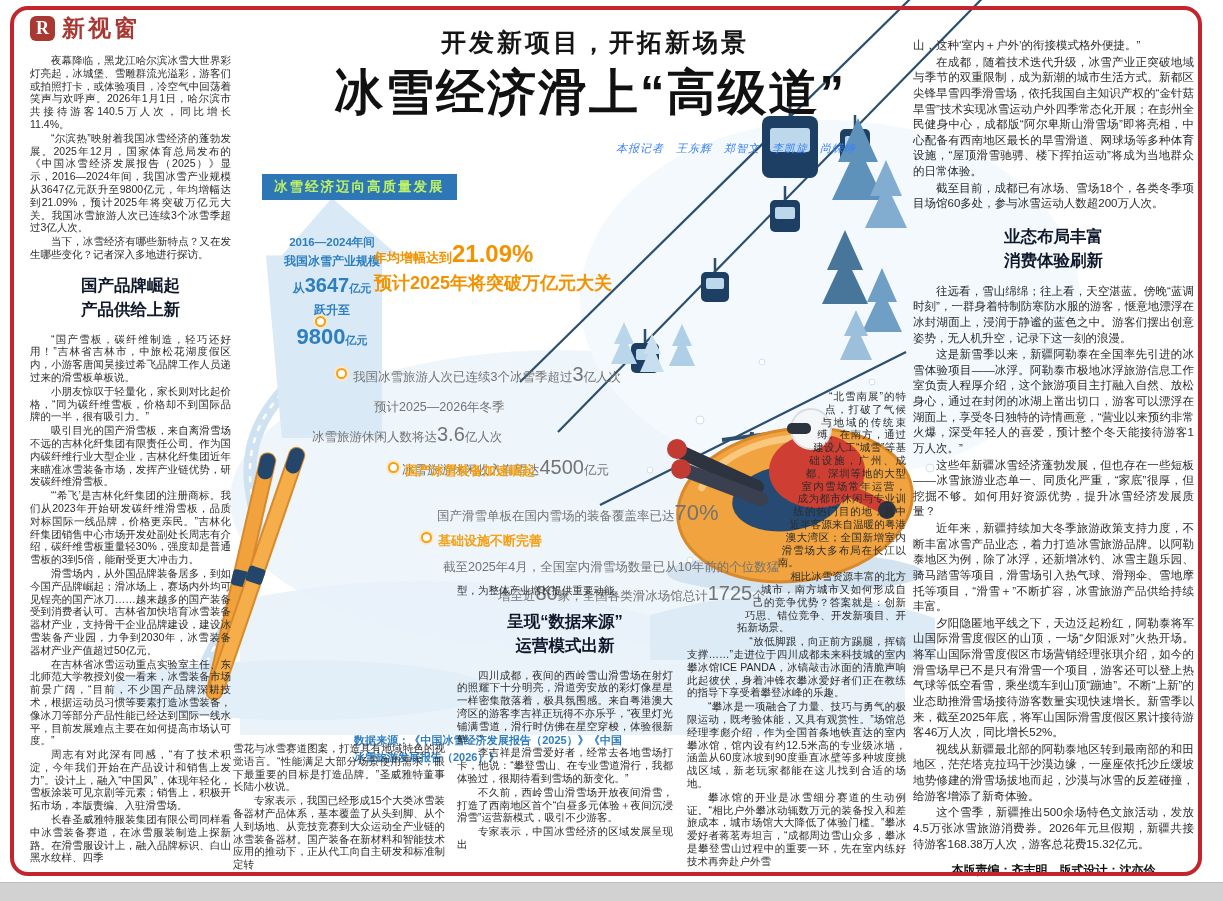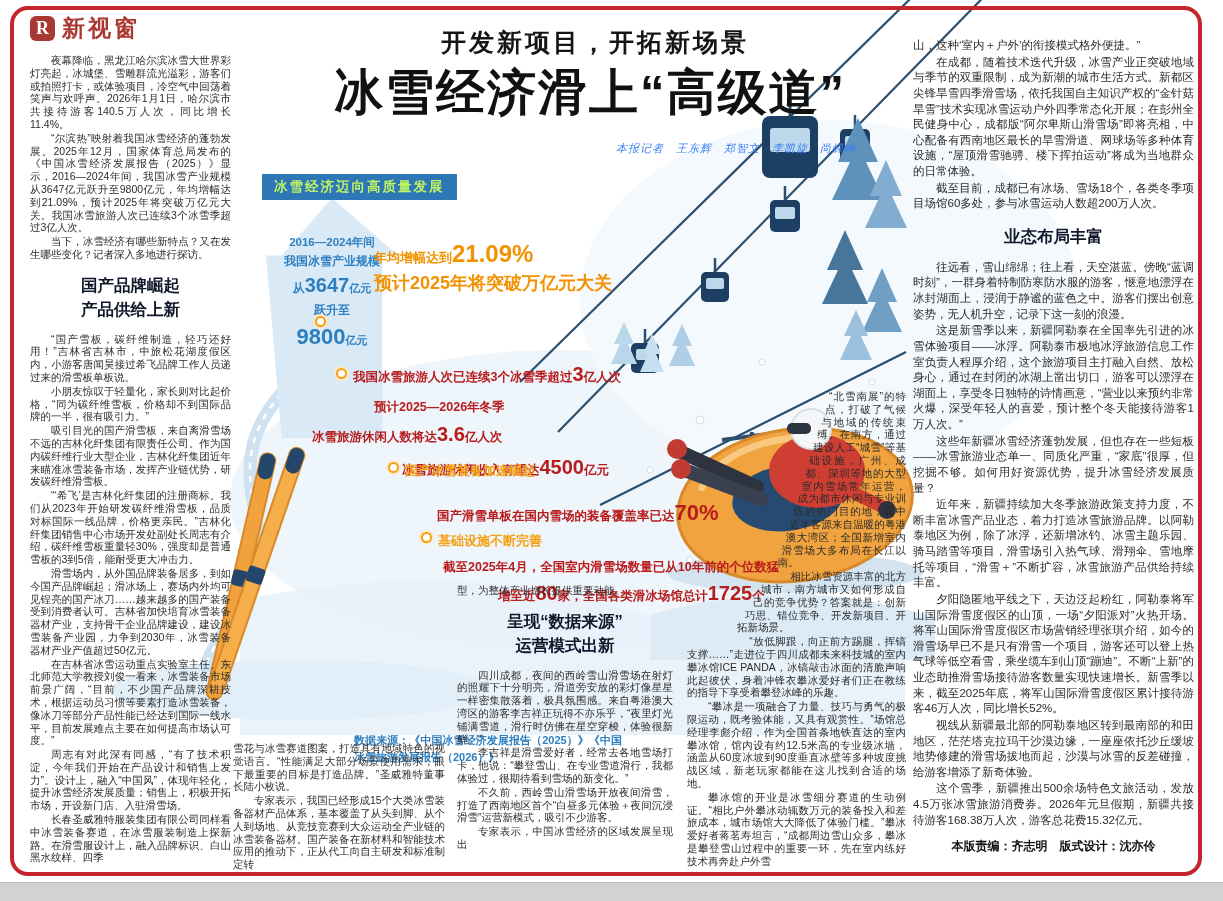--- a/index.html
+++ b/index.html
@@ -45,21 +45,21 @@
   .ig-bar{left:262px;top:174px;background:#2e77b6;color:#bef264;font-size:13.5px;font-weight:bold;
           padding:4px 12px;letter-spacing:2px;}
   .ig-arrow{left:266px;top:198px;width:132px;height:240px;background:#d9e9f5;z-index:1;
             clip-path:polygon(50% 0,100% 24%,88% 24%,88% 100%,12% 100%,0 24%,0 24%,12% 24%);}
   .ig-arrow-text{left:266px;top:234px;width:132px;text-align:center;color:#2e7fc0;font-weight:bold;
             font-size:12px;line-height:1.55;}
   .bignum{font-size:20px;letter-spacing:0;}
   .bignum-xl{font-size:22px;letter-spacing:0;}
   .ig-growth{left:374px;top:237px;color:#f39200;font-weight:bold;font-size:13px;line-height:1.4;}
   .ig-growth .bignum-xl{font-size:24px;}
-  .ig-blue{color:#b91c1c;font-weight:bold;font-size:12.5px;}
+  .ig-blue{color:#737373;font-weight:normal;font-size:12.5px;}
   .ig-tourism{left:336px;top:363px;}
   .ig-forecast{left:312px;top:397px;line-height:1.65;}
   .ig-orange-head{color:#f5a012;font-weight:bold;font-size:13px;}
   .ig-equip-head{left:388px;top:462px;}
   .ig-equip{left:437px;top:500px;}
   .ig-infra-head{left:421px;top:532px;}
   .ig-infra{left:443px;top:557px;width:436px;line-height:1.6;}
   .ig-source{left:354px;top:685px;width:268px;color:#2e7fc0;font-weight:bold;font-size:11px;
              line-height:1.5;text-align:justify;margin-top:47px;}
   .odot{display:inline-block;width:7px;height:7px;border:2px solid #f5a012;background:#fff;
@@ -195,21 +195,21 @@
       <span>国产品牌崛起</span>
       <span>产品供给上新</span>
     </div>
     <div>
         <p>“国产雪板，碳纤维制造，轻巧还好用！”吉林省吉林市，中旅松花湖度假区内，小游客唐闻昊接过希飞品牌工作人员递过来的滑雪板单板说。</p>
         <p>小朋友惊叹于轻量化，家长则对比起价格，“同为碳纤维雪板，价格却不到国际品牌的一半，很有吸引力。”</p>
         <p>吸引目光的国产滑雪板，来自离滑雪场不远的吉林化纤集团有限责任公司。作为国内碳纤维行业大型企业，吉林化纤集团近年来瞄准冰雪装备市场，发挥产业链优势，研发碳纤维滑雪板。</p>
         <p>“‘希飞’是吉林化纤集团的注册商标。我们从2023年开始研发碳纤维滑雪板，品质对标国际一线品牌，价格更亲民。”吉林化纤集团销售中心市场开发处副处长周志有介绍，碳纤维雪板重量轻30%，强度却是普通雪板的3到5倍，能耐受更大冲击力。</p>
         <p>滑雪场内，从外国品牌装备居多，到如今国产品牌崛起；滑冰场上，赛场内外均可见锃亮的国产冰刀……越来越多的国产装备受到消费者认可。吉林省加快培育冰雪装备器材产业，支持骨干企业品牌建设，建设冰雪装备产业园，力争到2030年，冰雪装备器材产业产值超过50亿元。</p>
         <p>在吉林省冰雪运动重点实验室主任、东北师范大学教授刘俊一看来，冰雪装备市场前景广阔，“目前，不少国产品牌深耕技术，根据运动员习惯等要素打造冰雪装备，像冰刀等部分产品性能已经达到国际一线水平，目前发展难点主要在如何提高市场认可度。”</p>
-        <p>周志有对此深有同感，“有了技术积淀，今年我们开始在产品设计和销售上发力”。设计上，融入“中国风”，体现年轻化，提升冰雪经济发展质量；销售上，积极开拓市场，开设新门店、入驻滑雪场。</p>
+        <p>周志有对此深有同感，“有了技术积淀，今年我们开始在产品设计和销售上发力”。设计上，融入“中国风”，体现年轻化，雪板涂装可见京剧等元素；销售上，积极开拓市场，本版责编、入驻滑雪场。</p>
         <p>长春圣威雅特服装集团有限公司同样看中冰雪装备赛道，在冰雪服装制造上探新路。在滑雪服设计上，融入品牌标识、白山黑水纹样、四季</p>
       </div>
   </div>
 
   <div class="ig ig-bar">冰雪经济迈向高质量发展</div>
   <div class="ig ig-arrow"></div>
   <div class="ig ig-arrow-text">
     <div style="font-size:11.5px;">2016—2024年间</div>
     <div>我国冰雪产业规模</div>
     <div><span>从</span><span class="bignum">3647</span><span style="font-size:11px;">亿元</span></div>
@@ -273,20 +273,21 @@
     </div>
 
   <div class="col col5">
     <div>
         <p class="noindent">山，这种‘室内＋户外’的衔接模式格外便捷。”</p>
         <p>在成都，随着技术迭代升级，冰雪产业正突破地域与季节的双重限制，成为新潮的城市生活方式。新都区尖锋旱雪四季滑雪场，依托我国自主知识产权的“金针菇旱雪”技术实现冰雪运动户外四季常态化开展；在彭州全民健身中心，成都版“阿尔卑斯山滑雪场”即将亮相，中心配备有西南地区最长的旱雪滑道、网球场等多种体育设施，“屋顶滑雪驰骋、楼下挥拍运动”将成为当地群众的日常体验。</p>
         <p>截至目前，成都已有冰场、雪场18个，各类冬季项目场馆60多处，参与冰雪运动人数超200万人次。</p>
       </div>
     <div class="subhead">
       <span>业态布局丰富</span>
+      <span>消费体验刷新</span>
     </div>
     <div>
         <p>往远看，雪山绵绵；往上看，天空湛蓝。傍晚“蓝调时刻”，一群身着特制防寒防水服的游客，惬意地漂浮在冰封湖面上，浸润于静谧的蓝色之中。游客们摆出创意姿势，无人机升空，记录下这一刻的浪漫。</p>
         <p>这是新雪季以来，新疆阿勒泰在全国率先引进的冰雪体验项目——冰浮。阿勒泰市极地冰浮旅游信息工作室负责人程厚介绍，这个旅游项目主打融入自然、放松身心，通过在封闭的冰湖上凿出切口，游客可以漂浮在湖面上，享受冬日独特的诗情画意，“营业以来预约非常火爆，深受年轻人的喜爱，预计整个冬天能接待游客1万人次。”</p>
         <p>这些年新疆冰雪经济蓬勃发展，但也存在一些短板——冰雪旅游业态单一、同质化严重，“家底”很厚，但挖掘不够。如何用好资源优势，提升冰雪经济发展质量？</p>
         <p>近年来，新疆持续加大冬季旅游政策支持力度，不断丰富冰雪产品业态，着力打造冰雪旅游品牌。以阿勒泰地区为例，除了冰浮，还新增冰钓、冰雪主题乐园、骑马踏雪等项目，滑雪场引入热气球、滑翔伞、雪地摩托等项目，“滑雪＋”不断扩容，冰雪旅游产品供给持续丰富。</p>
         <p>夕阳隐匿地平线之下，天边泛起粉红，阿勒泰将军山国际滑雪度假区的山顶，一场“夕阳派对”火热开场。将军山国际滑雪度假区市场营销经理张琪介绍，如今的滑雪场早已不是只有滑雪一个项目，游客还可以登上热气球等低空看雪，乘坐缆车到山顶“蹦迪”。不断“上新”的业态助推滑雪场接待游客数量实现快速增长。新雪季以来，截至2025年底，将军山国际滑雪度假区累计接待游客46万人次，同比增长52%。</p>
         <p>视线从新疆最北部的阿勒泰地区转到最南部的和田地区，茫茫塔克拉玛干沙漠边缘，一座座依托沙丘缓坡地势修建的滑雪场拔地而起，沙漠与冰雪的反差碰撞，给游客增添了新奇体验。</p>
         <p>这个雪季，新疆推出500余场特色文旅活动，发放4.5万张冰雪旅游消费券。2026年元旦假期，新疆共接待游客168.38万人次，游客总花费15.32亿元。</p>
       </div>

